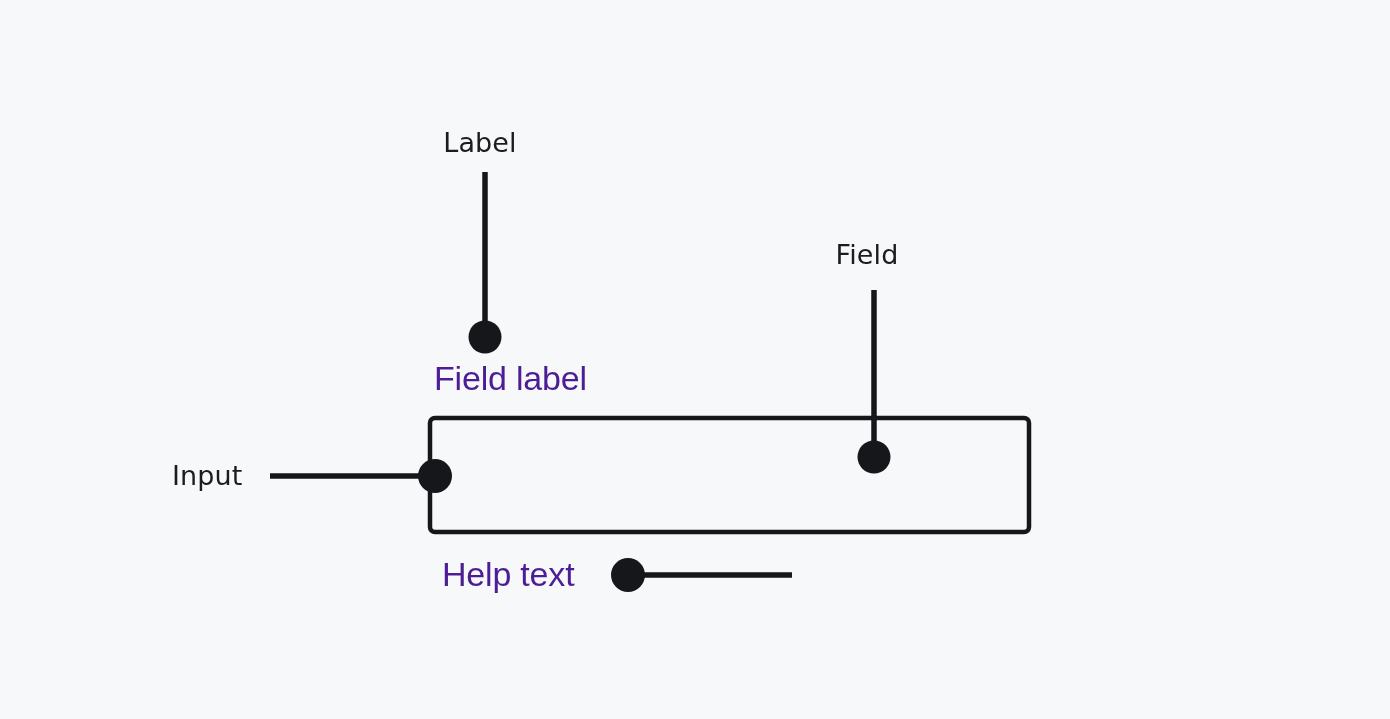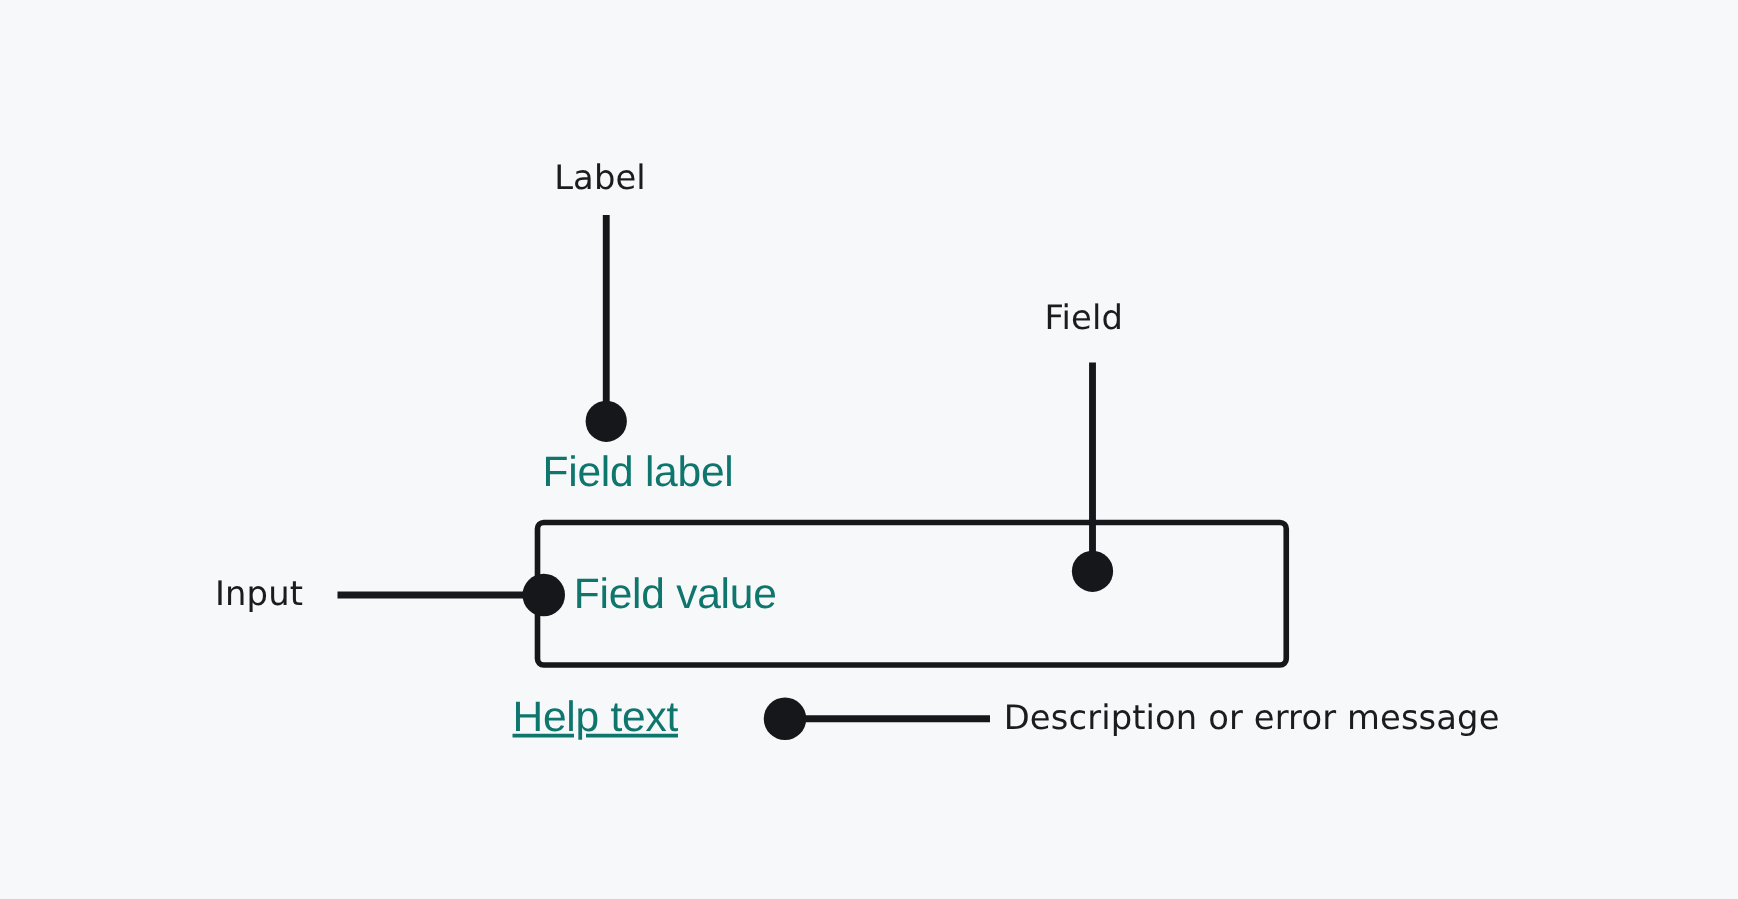--- a/index.html
+++ b/index.html
@@ -44,35 +44,35 @@
     line-height: 1;
   }
   .annot.center { transform: translateX(-50%); }
 
   
   .field-text {
     position: absolute;
     font-family: "Liberation Sans", sans-serif;
     font-size: 34px;
     font-weight: 400;
-    color: #0f766e;
+    color: #4c1d95;
     white-space: nowrap;
     line-height: 1;
     letter-spacing: -0.2px;
   }
 
   
   #annot-label        { left: 480px;  top: 129px; }
   #annot-input        { left: 867px;  top: 241px; }
   #annot-value        { left: 172px;  top: 462px; }
   #annot-description  { left: 803px;  top: 561px; }
 
   #field-label-text   { left: 434px;  top: 361px; }
   #field-value-text   { left: 459px;  top: 458px; }
-  #help-text-text     { left: 410px;  top: 557px; text-decoration: underline; }
+  #help-text-text     { left: 442px;  top: 557px; }
 </style>
 </head>
 <body>
 
 <div id="stage">
 
   <svg id="diagram-svg" viewBox="0 0 1390 719" xmlns="http://www.w3.org/2000/svg">
 
     <rect x="430" y="418" width="599" height="114" rx="5" ry="5" fill="none" stroke="#16171a" stroke-width="4.5"></rect>
 
@@ -88,21 +88,19 @@
     <circle cx="628" cy="575" r="17" fill="#16171a"></circle>
     <line x1="640" y1="575" x2="792" y2="575" stroke="#16171a" stroke-width="5.5" stroke-linecap="butt"></line>
   </svg>
 
   <div class="annot center" id="annot-label">Label</div>
 
   <div class="annot center" id="annot-input">Field</div>
 
   <div class="annot" id="annot-value">Input</div>
 
-  <div class="annot" id="annot-description">Description or error message</div>
 
   <div class="field-text" id="field-label-text">Field label</div>
 
-  <div class="field-text" id="field-value-text">Field value</div>
 
   <div class="field-text" id="help-text-text">Help text</div>
 
 </div>
 
 </body></html>

